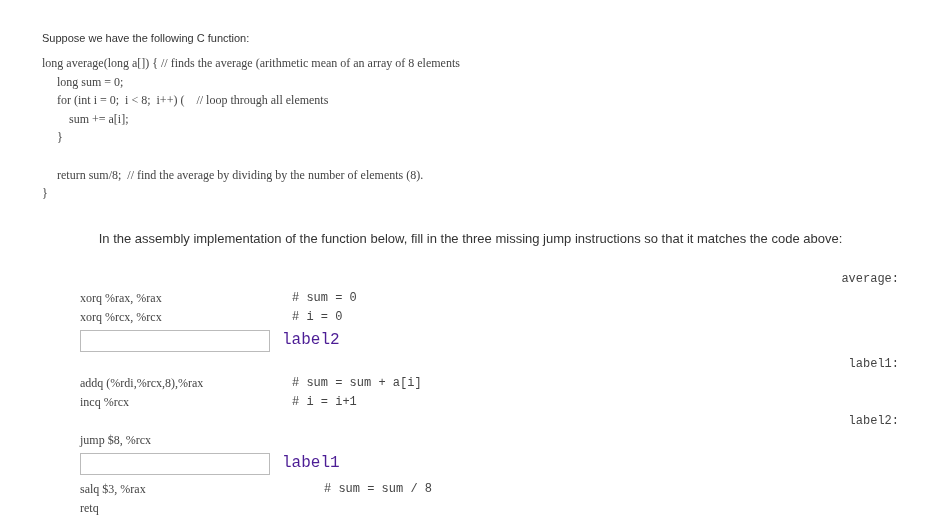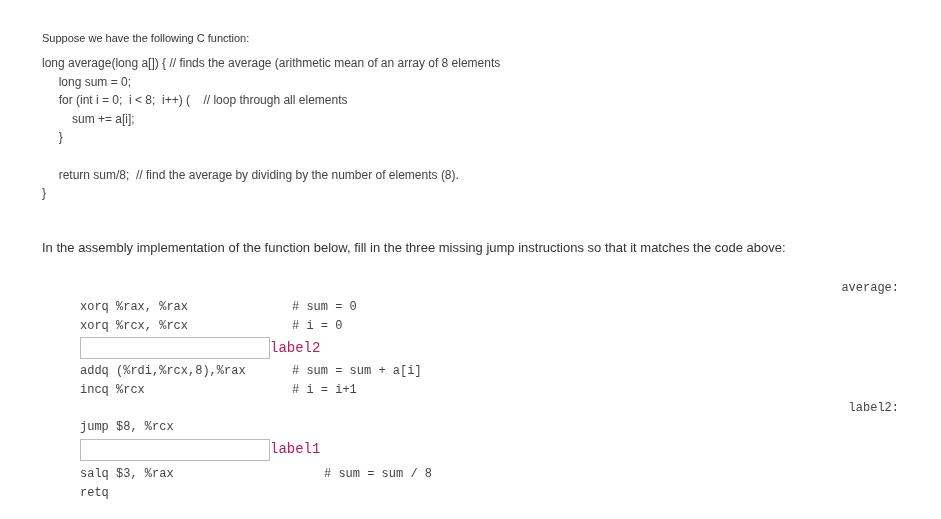--- a/index.html
+++ b/index.html
@@ -13,51 +13,53 @@
       color: #333;
       padding: 32px 42px;
       background: #fff;
       width: 941px;
     }
     .intro-text {
       font-size: 11px;
       margin-bottom: 10px;
     }
     .code-block {
-      font-family: Liberation Sans, sans-serif;
+      font-family: Liberation Serif, serif;
       font-size: 12px;
       white-space: pre;
       line-height: 1.55;
       color: #444;
       margin-bottom: 20px;
     }
     .section-text {
       font-size: 13px;
-      margin-top: 37px;
+      margin-top: 28px;
       margin-bottom: 24px;
+      text-align: center;
     }
     .asm-block {
       font-family: 'Courier New', monospace;
       font-size: 12px;
       line-height: 1.55;
       color: #444;
     }
     .asm-line {
       display: flex;
       align-items: center;
       min-height: 19px;
     }
     .asm-label {
       display: block;
       text-align: right;
     }
     .asm-instr {
       display: inline-block;
       width: 250px;
       padding-left: 38px;
+      font-family: Liberation Serif, serif;
     }
     .asm-comment {
       display: inline-block;
     }
     .input-line {
       display: flex;
       align-items: center;
       margin: 2px 0;
     }
     .input-spacer {
@@ -68,23 +70,23 @@
       font-family: 'Courier New', monospace;
       font-size: 12px;
       width: 190px;
       height: 22px;
       border: 1px solid #bbb;
       padding: 2px 6px;
       background: #fff;
     }
     .label-after {
       font-family: 'Courier New', monospace;
-      font-size: 14px;
-      margin-left: 0;
-      color: #be185d;
+      font-size: 16px;
+      margin-left: 12px;
+      color: #4c1d95;
     }
   </style>
 </head>
 <body>
 
 <div class="intro-text">Suppose we have the following C function:</div>
 
 <div class="code-block">long average(long a[]) { // finds the average (arithmetic mean of an array of 8 elements
      long sum = 0;
      for (int i = 0;  i &lt; 8;  i++) (    // loop through all elements
@@ -108,20 +110,21 @@
     <span class="asm-instr">xorq %rcx, %rcx</span>
     <span class="asm-comment"># i = 0</span>
   </div>
 
   <div class="input-line">
     <span class="input-spacer"></span>
     <input type="text" class="text-input" style="">
     <span class="label-after">label2</span>
   </div>
 
+  <div class="asm-label">label1:</div>
 
   <div class="asm-line">
     <span class="asm-instr">addq (%rdi,%rcx,8),%rax</span>
     <span class="asm-comment"># sum = sum + a[i]</span>
   </div>
 
   <div class="asm-line">
     <span class="asm-instr">incq %rcx</span>
     <span class="asm-comment"># i = i+1</span>
   </div>

